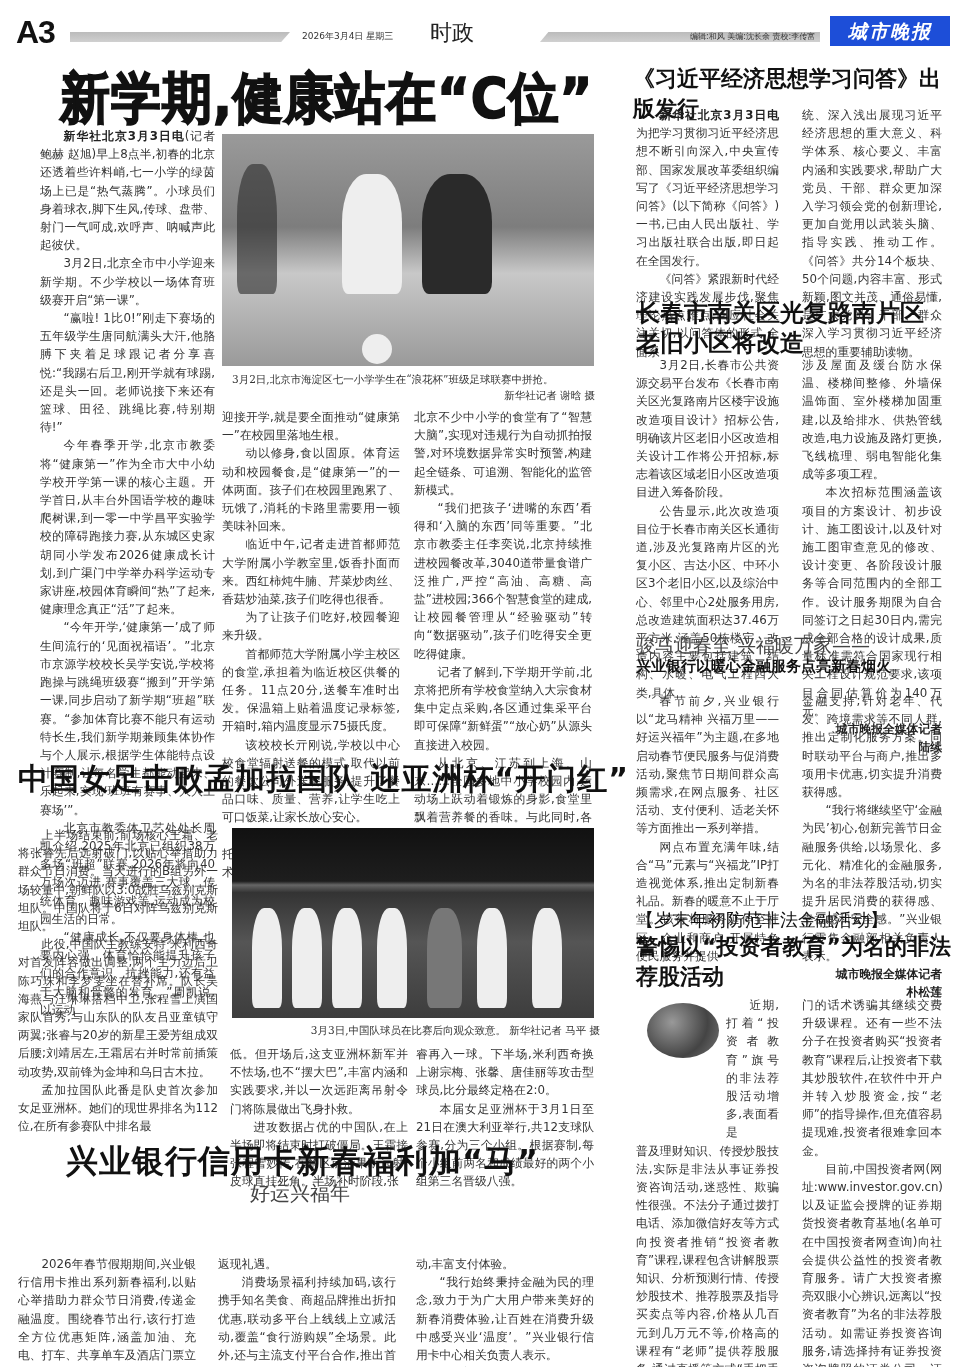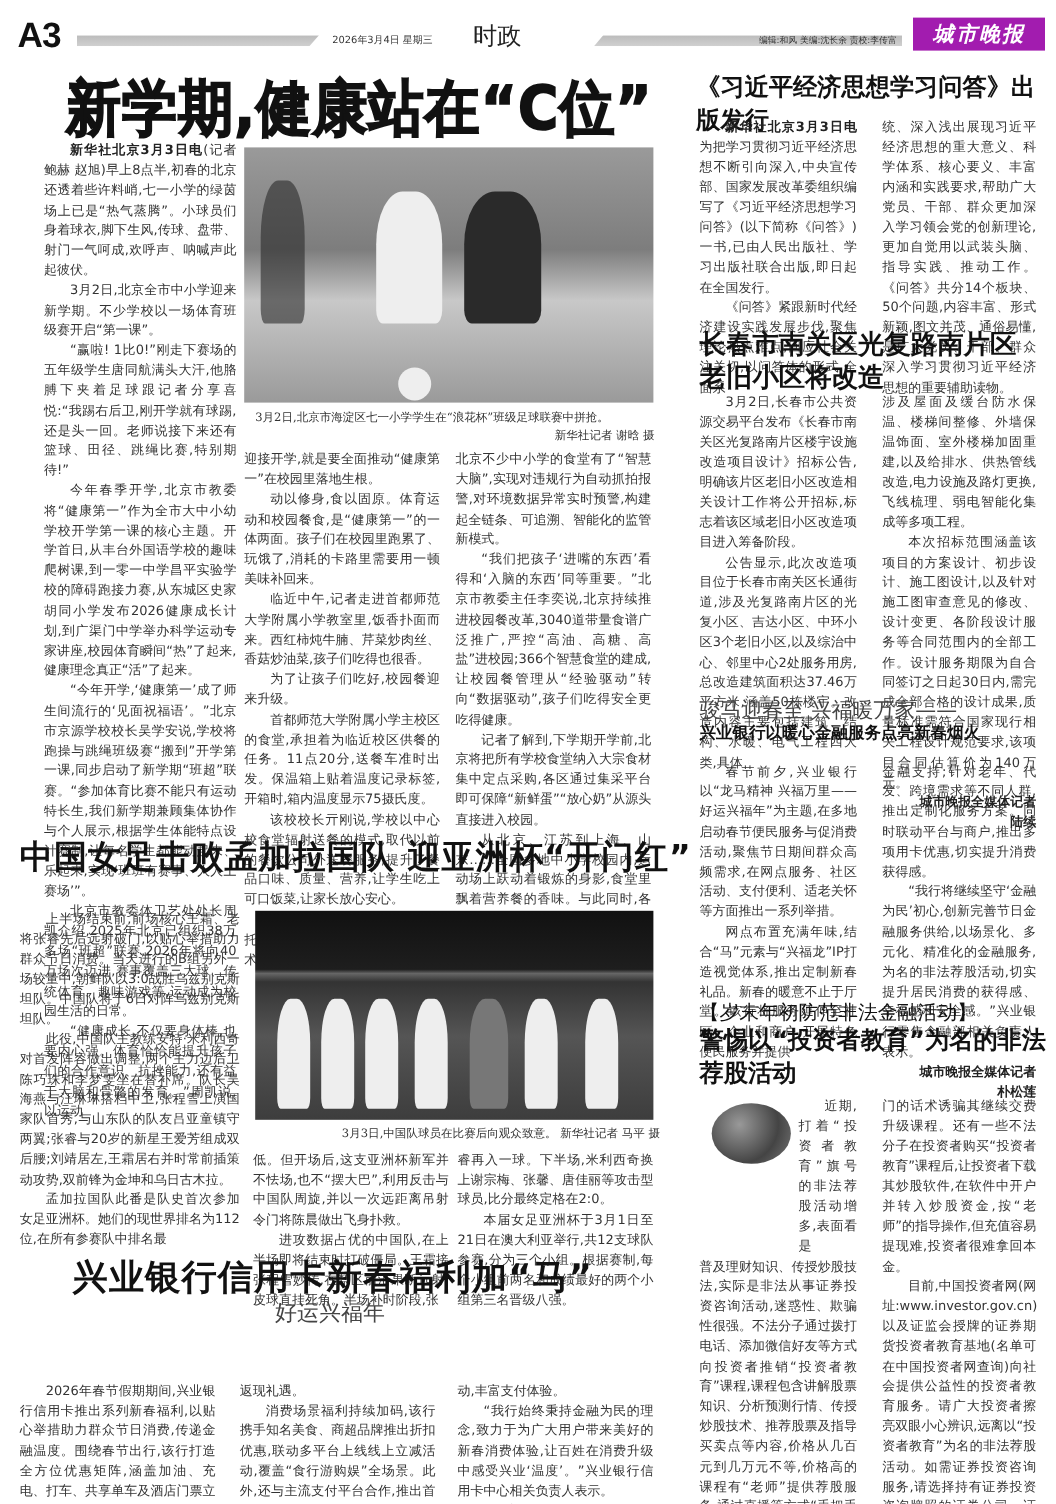--- a/index.html
+++ b/index.html
@@ -7,21 +7,21 @@
   body { font-family: "DejaVu Sans", sans-serif; color: #222; position: relative; }
   .abs { position: absolute; }
   .masthead { left: 0; top: 0; width: 960px; height: 60px; }
   .page-num { left: 16px; top: 14px; font-family: "Liberation Sans", sans-serif; font-weight: bold; font-size: 32px; color: #111; letter-spacing: -1px; }
   .bar { background: linear-gradient(#bbb, #d0d0d0); height: 10px; top: 32px; }
   .bar1 { left: 70px; width: 220px; clip-path: polygon(0 0,100% 0,96% 100%,0 100%); }
   .bar2 { left: 540px; width: 280px; clip-path: polygon(3% 0,100% 0,100% 100%,0 100%); }
   .date { left: 302px; top: 30px; font-size: 9px; color: #333; }
   .section { left: 430px; top: 18px; font-size: 22px; color: #222; }
   .editors { left: 690px; top: 31px; font-size: 8px; color: #333; }
-  .logo { left: 830px; top: 16px; width: 120px; height: 30px; background: #a21caf; color: #fff; font-family: "DejaVu Serif", serif; font-style: italic; font-weight: bold; font-size: 19px; text-align: center; line-height: 30px; letter-spacing: 2px; }
+  .logo { left: 830px; top: 16px; width: 120px; height: 30px; background: #1d4ed8; color: #fff; font-family: "DejaVu Serif", serif; font-style: italic; font-weight: bold; font-size: 19px; text-align: center; line-height: 30px; letter-spacing: 2px; }
   .headline-xl { font-family: "DejaVu Sans", sans-serif; font-weight: 900; color: #111; letter-spacing: 1px; }
   .h-main { left: 60px; top: 62px; font-size: 50px; transform: scaleY(1.1); transform-origin: top left; -webkit-text-stroke: 1.5px #111; }
   .col { font-size: 11.8px; line-height: 18.2px; color: #333; text-align: justify; }
   .col p { text-indent: 2em; }
   .col p.noind { text-indent: 0; }
   .lead { font-weight: bold; color: #222; }
   .byline { text-align: right; font-weight: bold; color: #222; }
   .photo { background: #777; overflow: hidden; }
   .photo1 { left: 222px; top: 134px; width: 372px; height: 232px; background: linear-gradient(180deg,#9a9a9a 0%,#7d7d7d 40%,#c8c8c8 60%,#9a9a9a 100%); }
   .photo2 { left: 232px; top: 828px; width: 362px; height: 190px; background: linear-gradient(180deg,#111 0%,#1e1e1e 28%,#666 30%,#333 34%,#555 60%,#3d3d3d 100%); }
@@ -145,21 +145,21 @@
   <div class="player white" style="left:20px; top:80px; width:30px; height:100px;"></div>
   <div class="player white" style="left:60px; top:80px; width:30px; height:100px;"></div>
   <div class="player white" style="left:100px; top:80px; width:30px; height:100px;"></div>
   <div class="player white" style="left:145px; top:80px; width:30px; height:100px;"></div>
   <div class="player" style="left:195px; top:80px; width:35px; height:100px; background:#777;"></div>
   <div class="player white" style="left:245px; top:80px; width:30px; height:100px;"></div>
   <div class="player white" style="left:300px; top:80px; width:30px; height:100px;"></div>
 </div>
 <div class="abs caption" style="left:280px; top:1024px; width:320px; text-align:right;"><span>3月3日,中国队球员在比赛后向观众致意。</span> <span>新华社记者 马平 摄</span></div>
 <div class="abs col" style="left:230px; top:1045px; width:178px;">
-  <p class="noind">低。但开场后,这支亚洲杯新军并不怯场,也不“摆大巴”,利用反击与中国队周旋,并以一次远距离吊射令门将陈晨做出飞身扑救。</p>
+  <p class="noind">低。但开场后,这支亚洲杯新军并不怯场,也不“摆大巴”,丰富内涵和实践要求,并以一次远距离吊射令门将陈晨做出飞身扑救。</p>
   <p>进攻数据占优的中国队,在上半场即将结束时打破僵局。王霜接张程雪妙传,在禁区前沿果断远射,皮球直挂死角。半场补时阶段,张</p>
 </div>
 <div class="abs col" style="left:416px; top:1045px; width:178px;">
   <p class="noind">睿再入一球。下半场,米利西奇换上谢宗梅、张馨、唐佳丽等攻击型球员,比分最终定格在2:0。</p>
   <p>本届女足亚洲杯于3月1日至21日在澳大利亚举行,共12支球队参赛,分为三个小组。根据赛制,每个小组前两名和成绩最好的两个小组第三名晋级八强。</p>
 </div>
 
 <div class="abs kicker" style="left:250px; top:1180px; font-size:20px;">好运兴福年</div>
 <div class="abs h2" style="left:66px; top:1140px; font-size:32px; letter-spacing:1px;">兴业银行信用卡新春福利加“马”</div>
 <div class="abs col" style="left:18px; top:1255px; width:178px;">

